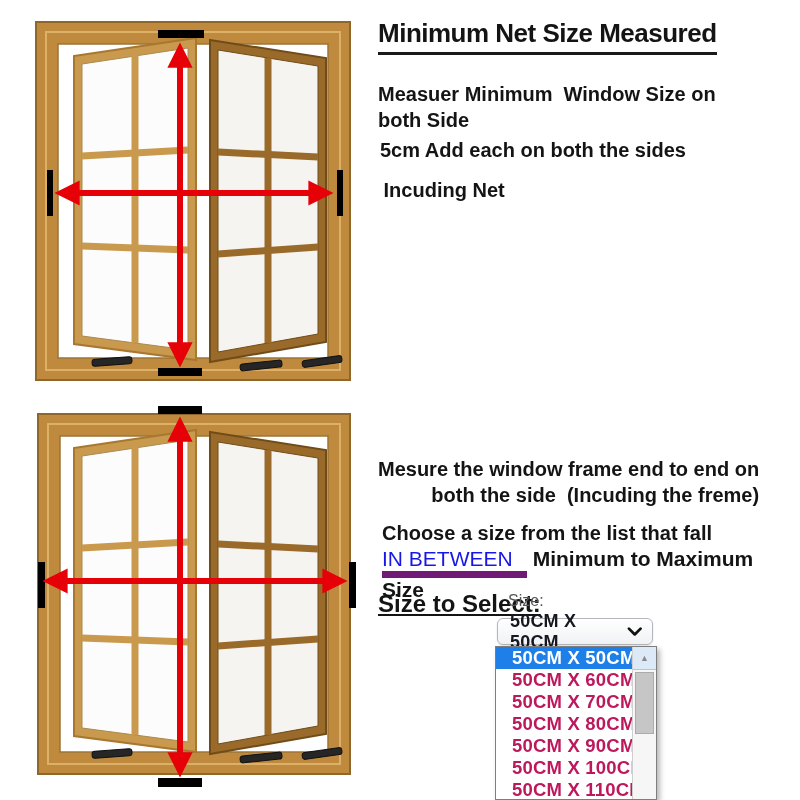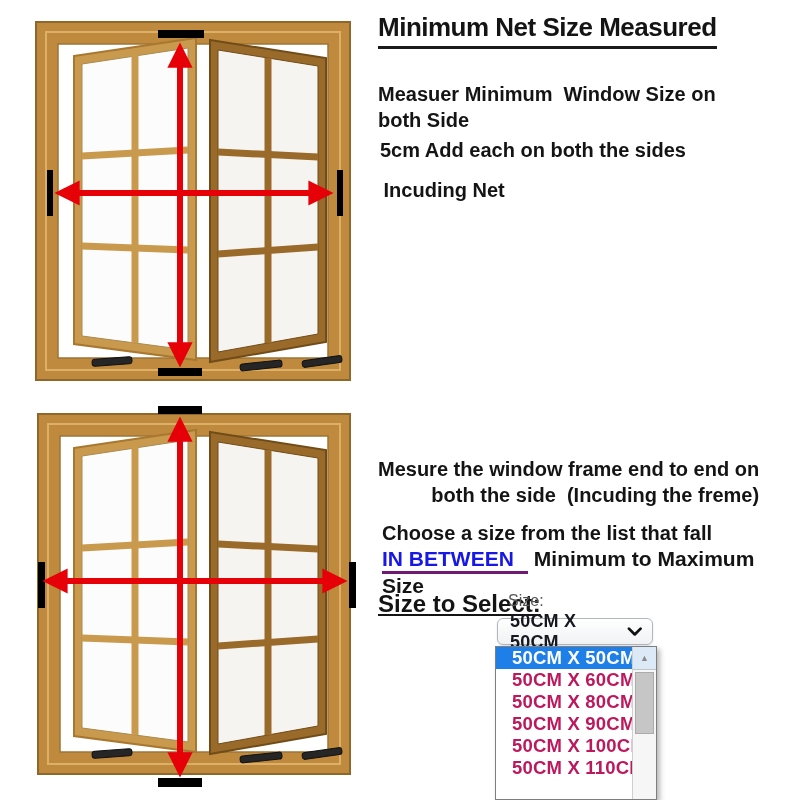--- a/index.html
+++ b/index.html
@@ -23,22 +23,22 @@
   .measure-line{stroke:var(--arrow-red,#e60008);stroke-width:6;}
   
   .abs{position:absolute;}
   .sec-title{
     font-size:26px;font-weight:bold;letter-spacing:-0.5px;
     border-bottom:3px solid #1a1a1a;padding-bottom:3px;display:inline-block;
     white-space:pre-wrap;
   }
   .body-line{font-size:20px;font-weight:bold;line-height:26px;white-space:pre-wrap;}
   .inbetween{
-    color:var(--link-blue,#1717e6);font-size:21px;font-weight:bold;
-    border-bottom:3px solid #701a75;padding-right:14px;display:inline-block;
+    color:var(--link-blue,#1717e6);font-size:21px;font-weight:normal;
+    border-bottom:7px solid #701a75;padding-right:14px;display:inline-block;
   }
   .after-inbetween{font-size:21px;font-weight:bold;margin-left:6px;}
   .size-to-select{font-size:24px;font-weight:bold;text-decoration:underline;}
   .size-label{font-size:16px;color:var(--muted-gray,#555);}
   
   .select-box{
     position:absolute;left:497px;top:618px;width:156px;height:27px;
     background:linear-gradient(#ffffff,#f0f2f4);
     border:1px solid #b3b7bd;border-radius:6px;
     display:flex;align-items:center;justify-content:space-between;
@@ -147,21 +147,21 @@
     <rect class="marker-bar" x="319" y="158" width="7" height="46"></rect>
     <defs>
       <marker id="ah2" viewBox="0 0 10 10" refX="7" refY="5" markerWidth="4.2" markerHeight="4.2" orient="auto-start-reverse">
         <path d="M0,0 L10,5 L0,10 z" fill="#e60008"></path>
       </marker>
     </defs>
     <line class="measure-line" x1="150" y1="20" x2="150" y2="366" marker-start="url(#ah2)" marker-end="url(#ah2)"></line>
     <line class="measure-line" x1="20" y1="177" x2="310" y2="177" marker-start="url(#ah2)" marker-end="url(#ah2)"></line>
   </svg>
 
-  <div class="abs" style="left:378px;top:12px;">
+  <div class="abs" style="left:378px;top:18px;">
     <span class="sec-title">Minimum Net Size Measured</span>
   </div>
   <div class="abs" style="left:378px;top:66px;margin-top:15px;">
     <div class="body-line">Measuer Minimum  Window Size on</div>
     <div class="body-line">both Side</div>
   </div>
   <div class="abs" style="left:380px;top:137px;text-align:center;">
     <div class="body-line">5cm Add each on both the sides</div>
   </div>
   <div class="abs" style="left:378px;top:177px;">
@@ -190,20 +190,21 @@
     <span class="sel-text">50CM X 50CM</span>
     <svg width="16" height="10" viewBox="0 0 16 10">
       <path d="M2 1.5 L8 7.5 L14 1.5" fill="none" stroke="#111" stroke-width="2.8" stroke-linecap="round" stroke-linejoin="round"></path>
     </svg>
   </div>
 
   <div class="dropdown-list">
     <div class="dd-options">
       <div class="dd-option highlighted">50CM X 50CM</div>
       <div class="dd-option">50CM X 60CM</div>
+      <div class="dd-option">50CM X 70CM</div>
       <div class="dd-option">50CM X 80CM</div>
       <div class="dd-option">50CM X 90CM</div>
       <div class="dd-option">50CM X 100CM</div>
       <div class="dd-option">50CM X 110CM</div>
     </div>
     <div class="dd-scrollbar">
       <div class="sb-btn">
         <span>▲</span>
       </div>
       <div class="sb-thumb"></div>

